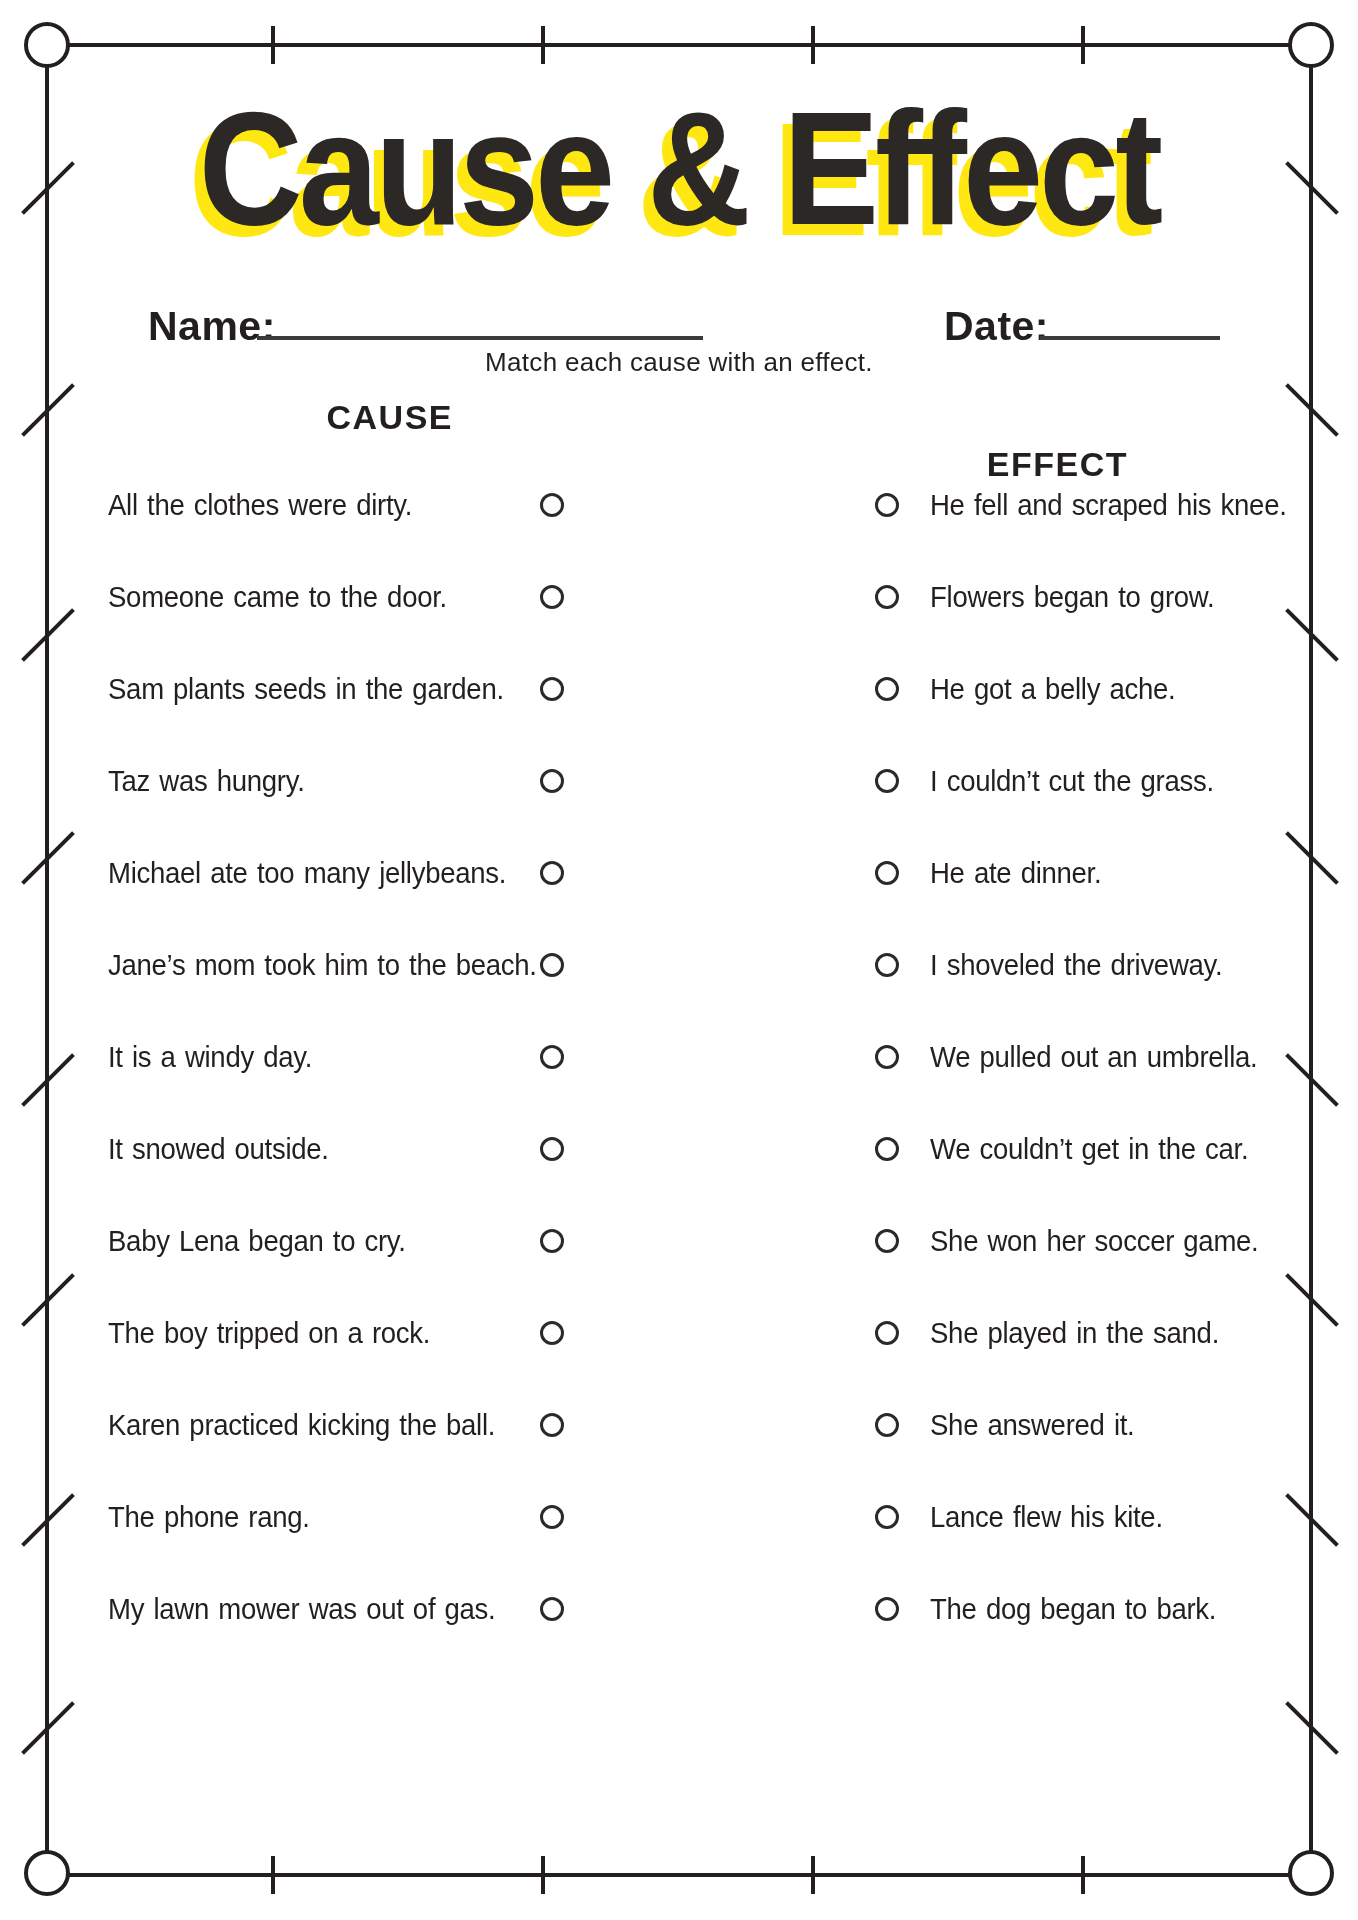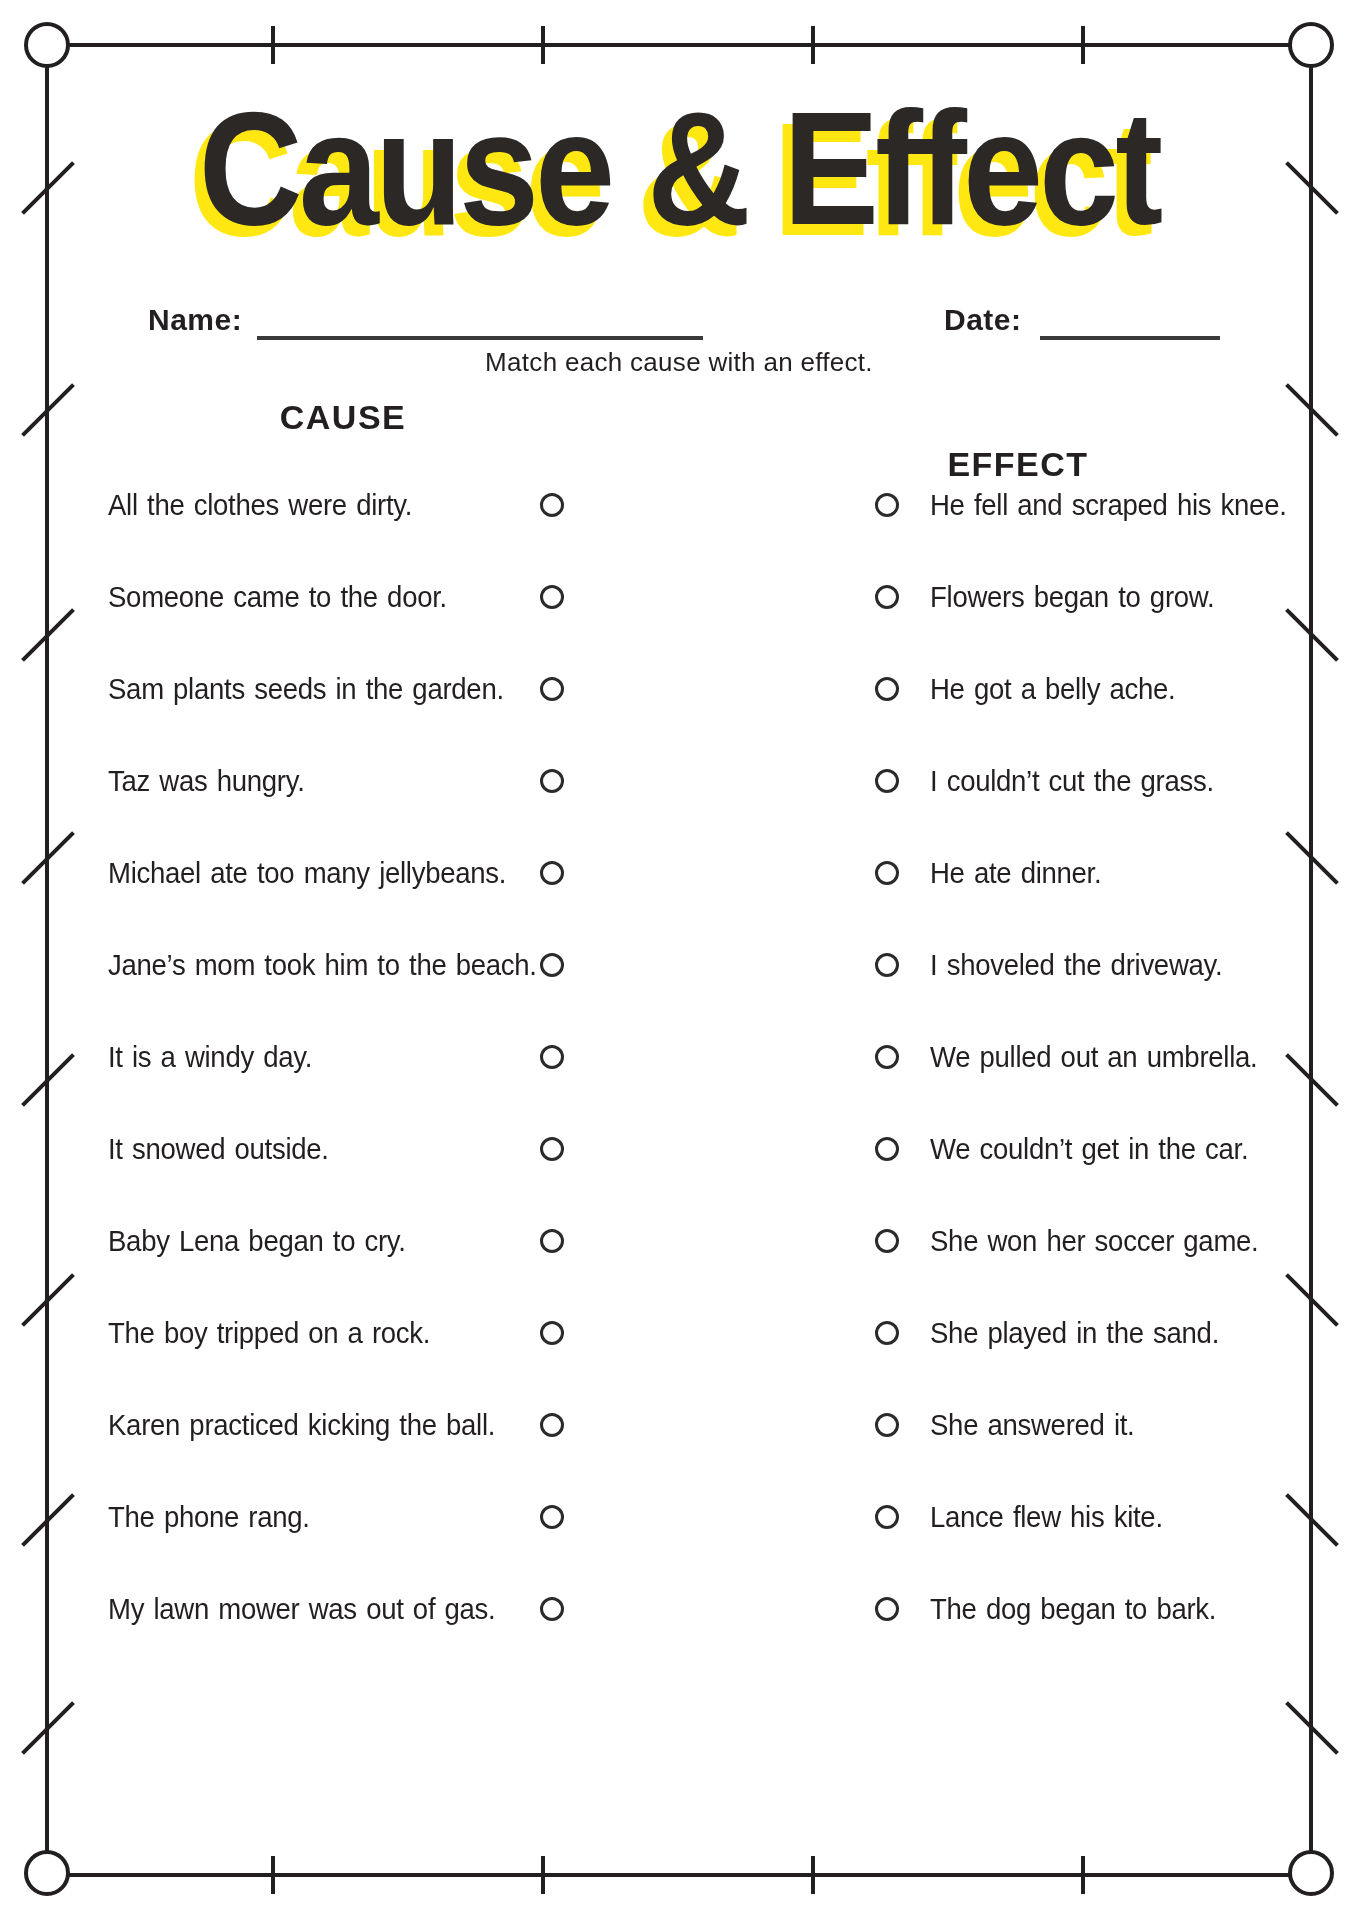--- a/index.html
+++ b/index.html
@@ -42,37 +42,37 @@
     margin:0;text-align:center;
     font-size:144px;line-height:1;font-weight:bold;
     letter-spacing:-4px;
     color:var(--title-text);
     transform:scaleY(1.12);transform-origin:top center;
     text-shadow:-10px 10px 0 var(--title-highlight);
     white-space:nowrap;
   }
   
   .label{
-    position:absolute;font-size:30px;font-weight:bold;
+    position:absolute;font-size:41px;font-weight:bold;
     letter-spacing:.5px;
     text-align:right;
   }
   .name-label{left:148px;top:303px;}
   .date-label{left:944px;top:303px;}
   .write-line{position:absolute;height:4px;background:#3a3a3a;}
   .name-line{left:257px;top:336px;width:446px;}
   .date-line{left:1040px;top:336px;width:180px;}
   .instruction{
     position:absolute;left:0;right:0;top:347px;
     text-align:center;font-size:26px;letter-spacing:.3px;
   }
   
   .col-header{
     position:absolute;top:398px;width:220px;
-    text-align:center;font-size:34px;letter-spacing:1.5px;font-weight:bold;
+    text-align:right;font-size:34px;letter-spacing:1.5px;font-weight:bold;
   }
   .cause-header{left:233px;}
   .effect-header{left:908px;margin-top:47px;}
   
   .rows{position:absolute;left:0;top:459px;width:1358px;}
   .row{position:relative;height:92px;}
   .item-text{
     position:absolute;top:50%;
     display:inline-block;white-space:nowrap;
     font-size:29px;letter-spacing:-.3px;word-spacing:2px;

